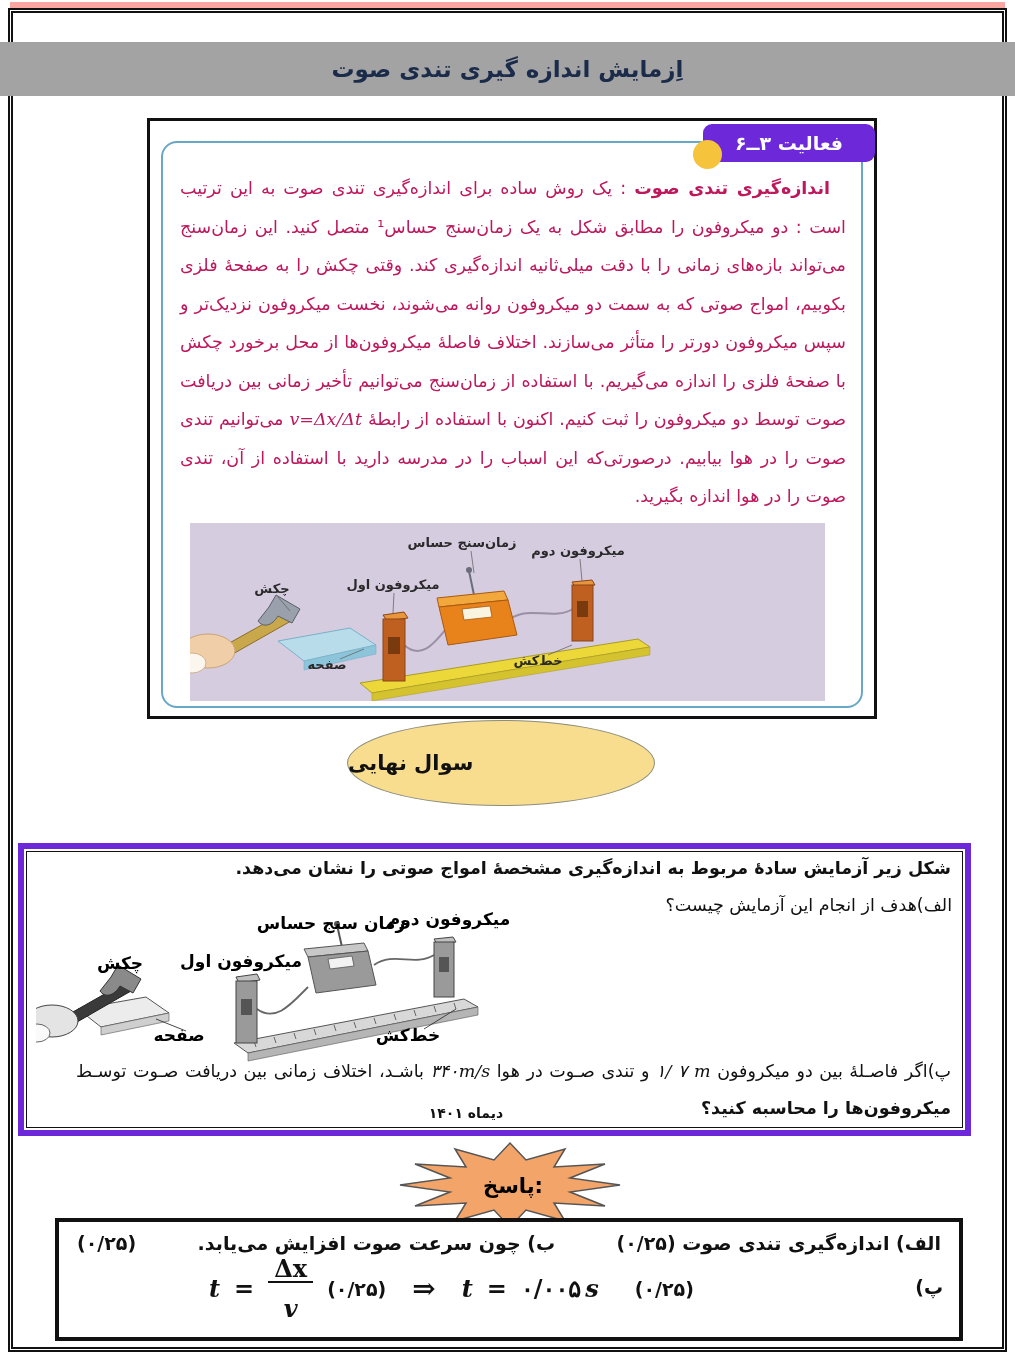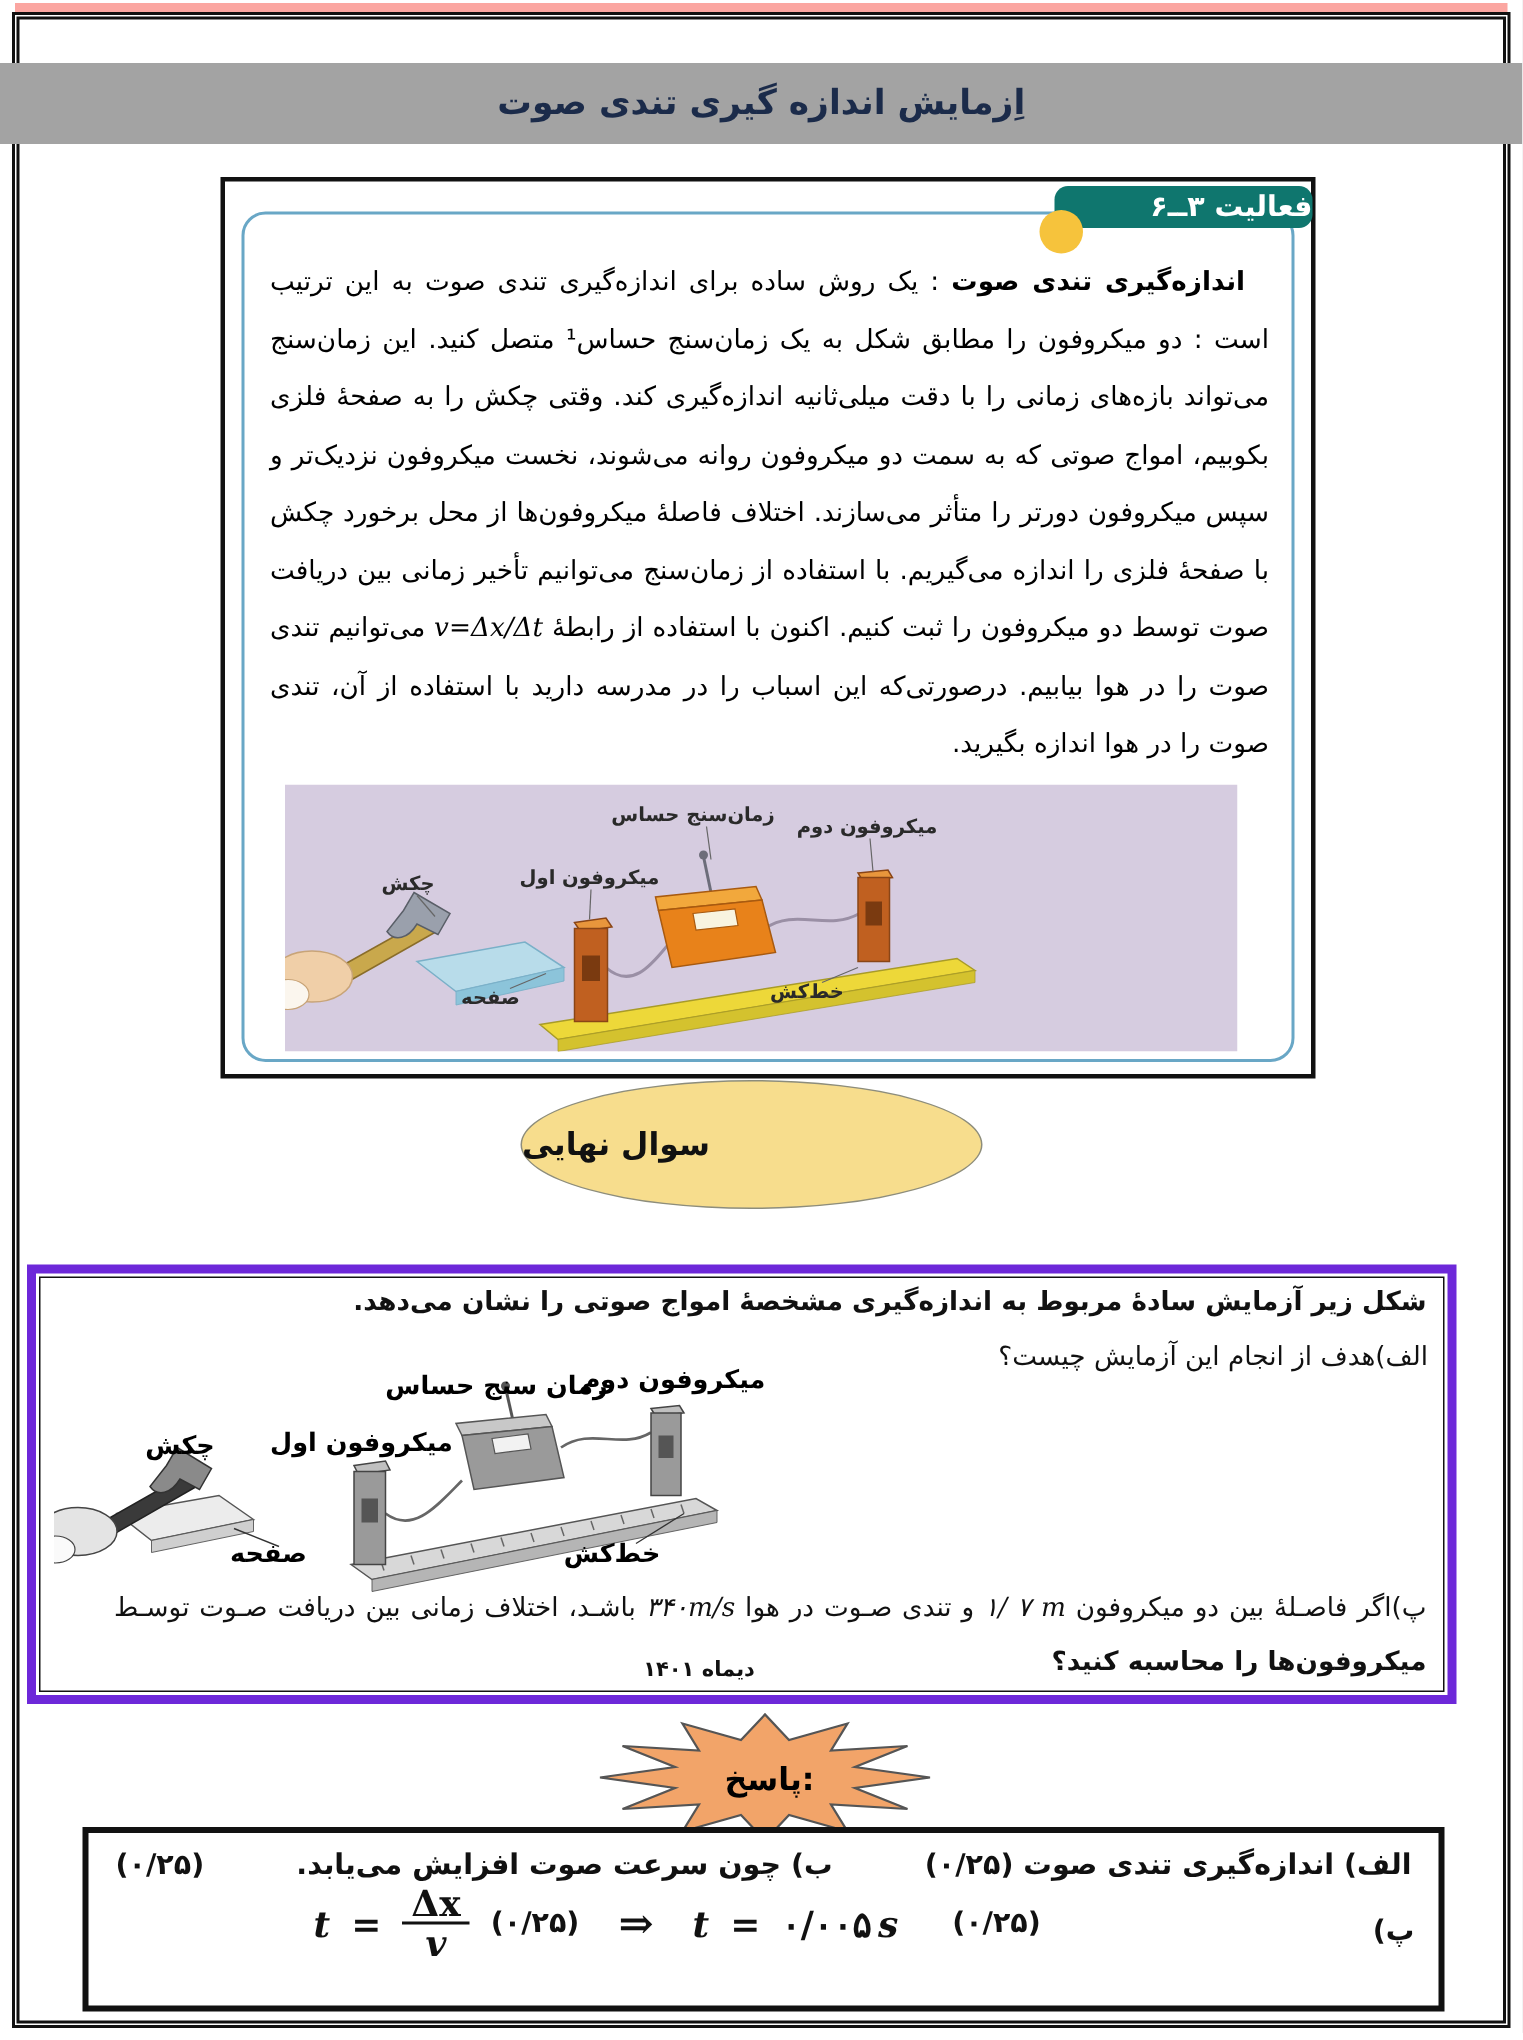--- a/index.html
+++ b/index.html
@@ -11,27 +11,27 @@
          box-sizing:border-box;z-index:0;}
   
   .title-bar{position:absolute;left:0;top:42px;width:1015px;height:54px;background:#a3a3a3;
              display:flex;align-items:center;justify-content:center;z-index:5;}
   .title-bar span{font-size:23px;font-weight:bold;color:#1b2b4a;}
   
   .tb-box{position:absolute;left:147px;top:118px;width:730px;height:601px;border:3px solid #111;
           background:#fff;box-sizing:border-box;z-index:2;}
   .tb-inner{position:absolute;left:11px;top:20px;right:11px;bottom:8px;border:2px solid #69A7C6;
             border-radius:16px;}
-  .badge{position:absolute;left:703px;top:124px;width:172px;height:28px;background:#0f766e;
-         border-radius:9px;display:flex;align-items:center;justify-content:flex-end;z-index:6;}
+  .badge{position:absolute;left:703px;top:124px;width:172px;height:38px;background:#6d28d9;
+         border-radius:9px;display:flex;align-items:center;justify-content:center;z-index:6;}
   .badge span{color:#fff;font-weight:bold;font-size:19px;}
   .badge-dot{position:absolute;left:693px;top:140px;width:29px;height:29px;border-radius:50%;
              background:#F6C33C;z-index:7;}
   .tb-para{position:absolute;left:30px;right:28px;top:48px;margin:0;direction:rtl;
-           text-align:justify;font-size:17.5px;line-height:38.5px;color:#000000;text-indent:16px;}
+           text-align:justify;font-size:17.5px;line-height:38.5px;color:#be185d;text-indent:16px;}
   .tb-para b{font-weight:bold;}
   .math{font-family:"DejaVu Serif",serif;font-style:italic;}
   .fig1{position:absolute;left:190px;top:523px;width:635px;height:178px;z-index:3;}
   .fig-label{font-family:"DejaVu Sans",sans-serif;font-weight:600;font-size:13px;fill:#2a2a2a;}
   .fig2-label{font-family:"DejaVu Sans",sans-serif;font-weight:bold;font-size:17px;fill:#000;}
   
   .ellipse{position:absolute;left:347px;top:720px;width:306px;height:84px;border-radius:50%;
            background:#F7DD8D;border:1.5px solid #8d8d7c;display:flex;align-items:center;
            z-index:2;}
   .ellipse span{font-size:21px;font-weight:bold;}
@@ -57,21 +57,21 @@
   
   .ans-box{position:absolute;left:55px;top:1218px;width:908px;height:123px;border:4px solid #111;
            box-sizing:border-box;background:#fff;z-index:2;}
   .ans-l1{display:flex;direction:rtl;justify-content:space-between;align-items:baseline;
           padding:10px 18px 0 18px;font-weight:bold;font-size:19px;}
   .ans-l2{position:relative;height:74px;}
   .ans-p{position:absolute;right:16px;top:22px;font-weight:bold;font-size:19px;direction:rtl;}
   .formula{position:absolute;left:150px;top:2px;display:flex;direction:ltr;align-items:center;
            gap:14px;font-family:"DejaVu Serif",serif;font-size:24px;font-weight:bold;}
   .formula .var{font-style:italic;}
-  .frac{display:inline-flex;flex-direction:column;align-items:center;line-height:1.05;}
+  .frac{display:inline-flex;flex-direction:column;align-items:center;line-height:1.05;gap:13px;}
   .frac .num{border-bottom:2.5px solid #111;padding:0 6px;}
   .score{font-family:"DejaVu Sans",sans-serif;font-size:19px;font-weight:bold;}
   .arrow{font-size:28px;margin:0 12px;}
   .gap-l{margin-left:22px;}
 </style>
 </head>
 <body>
 
 <div class="page">
 

